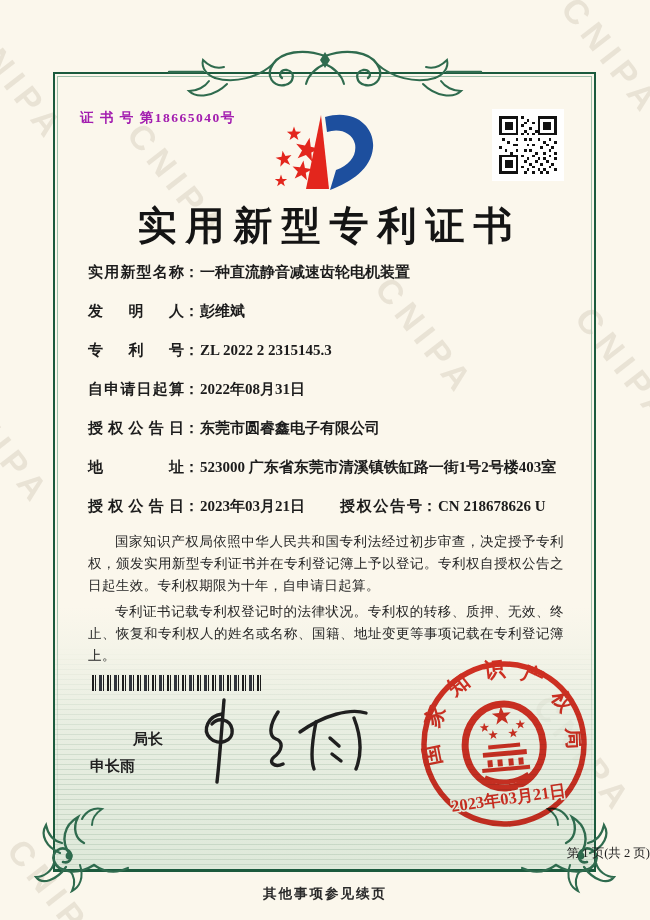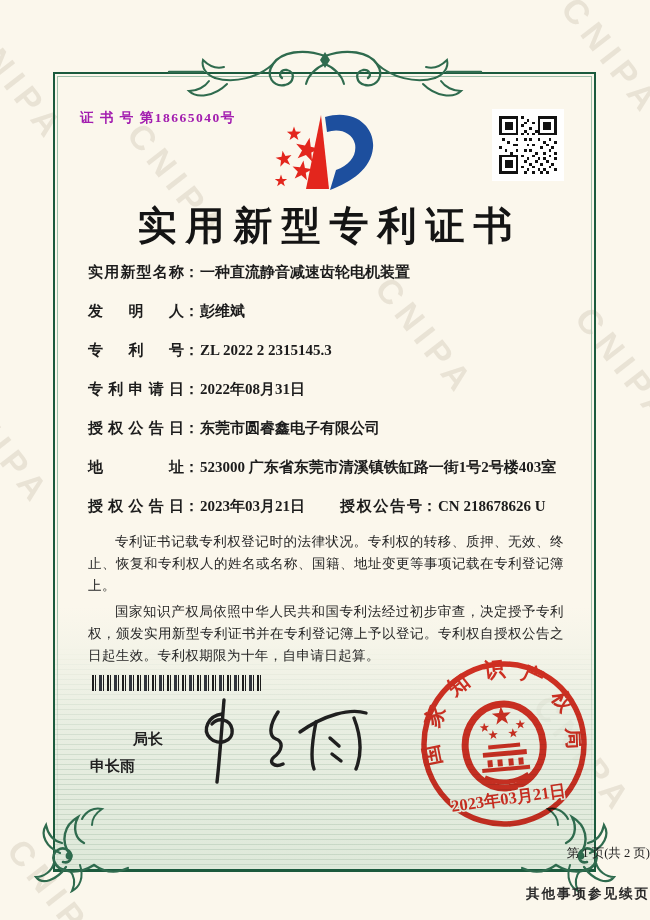--- a/index.html
+++ b/index.html
@@ -77,21 +77,21 @@
     font-size:15px; color:#222; }
   .signer-title { top:730px;margin-left:43px; }
   .signer-name  { top:757px; }
   .signature { position:absolute; left:182px; top:694px; z-index:6; }
 
   .seal { position:absolute; left:418px; top:658px; width:172px; height:172px; z-index:7;
           transform:rotate(-5deg); opacity:0.95; mix-blend-mode:multiply; }
 
   .page-no { position:absolute; left:0; right:0; top:845px; text-align:right;
              font-size:12.5px; color:#1e1e1e; z-index:5; }
-  .cont-note { position:absolute; left:0; right:0; top:885px; text-align:right;
+  .cont-note { position:absolute; left:0; right:0; top:885px; text-align:center;
                font-size:13.5px; font-weight:bold; color:#2a2a2a; z-index:5; letter-spacing:2px; }
 </style>
 </head>
 <body>
 
 <svg width="0" height="0" style="position:absolute" aria-hidden="true">
   <defs>
     <g id="flourishCorner" fill="none" stroke="#2f6b4e" stroke-width="2.2" stroke-linecap="round">
       <path d="M100,64 C88,70 76,68 66,61"></path>
       <path d="M66,61 C50,71 30,69 26,57 C23,47 34,41 41,47 C46,52 42,60 35,58" stroke-width="2.6"></path>
@@ -182,21 +182,21 @@
       <span class="lab">发明人</span>
         <span class="colon">：</span>
         <span class="val">彭维斌</span>
     </div>
     <div class="row">
       <span class="lab">专利号</span>
         <span class="colon">：</span>
         <span class="val">ZL 2022 2 2315145.3</span>
     </div>
     <div class="row">
-      <span class="lab">专利申请日</span>
+      <span class="lab">自申请日起算</span>
         <span class="colon">：</span>
         <span class="val">2022年08月31日</span>
     </div>
     <div class="row">
       <span class="lab">授权公告日</span>
         <span class="colon">：</span>
         <span class="val">东莞市圆睿鑫电子有限公司</span>
     </div>
     <div class="row">
       <span class="lab">地址</span>
@@ -209,22 +209,22 @@
         <span class="val val-a">2023年03月21日</span>
       <span class="pair2">
         <span class="lab2">授权公告号</span>
           <span class="colon">：</span>
           <span class="val">CN 218678626 U</span>
       </span>
     </div>
   </div>
 
   <div class="paras">
+    <p>国家知识产权局依照中华人民共和国专利法经过初步审查，决定授予专利权，颁发实用新型专利证书并在专利登记簿上予以登记。专利权自授权公告之日起生效。专利权期限为十年，自申请日起算。</p>
     <p>专利证书记载专利权登记时的法律状况。专利权的转移、质押、无效、终止、恢复和专利权人的姓名或名称、国籍、地址变更等事项记载在专利登记簿上。</p>
-    <p>国家知识产权局依照中华人民共和国专利法经过初步审查，决定授予专利权，颁发实用新型专利证书并在专利登记簿上予以登记。专利权自授权公告之日起生效。专利权期限为十年，自申请日起算。</p>
   </div>
 
   <div class="barcode"></div>
 
   <div class="signer-title">局长</div>
   <div class="signer-name">申长雨</div>
 
   <svg class="signature" width="190" height="92" viewBox="0 0 190 92">
     <g fill="none" stroke="#1f1f1f" stroke-width="3.4" stroke-linecap="round" stroke-linejoin="round">
       <path d="M40,20 C26,22 20,36 28,44 C36,52 52,48 50,35 C48,25 36,23 30,30"></path>

